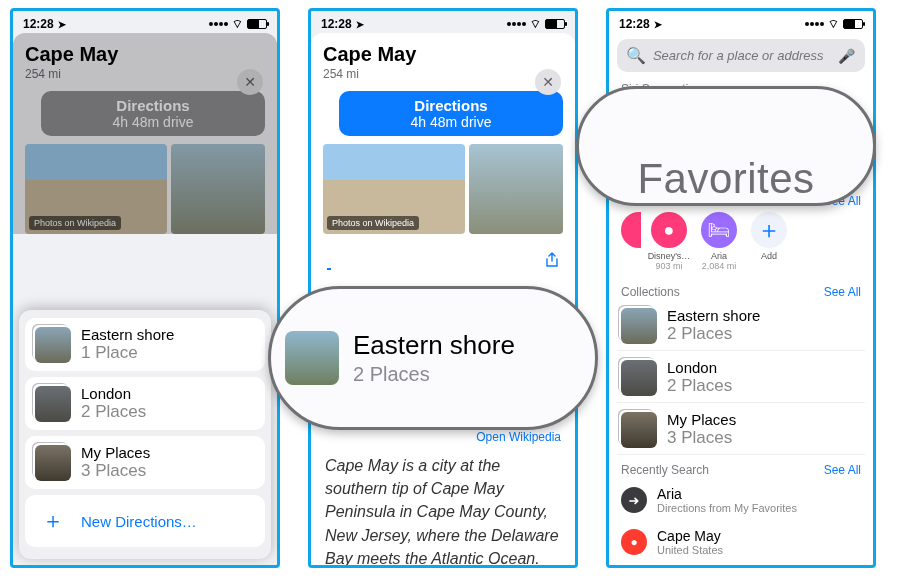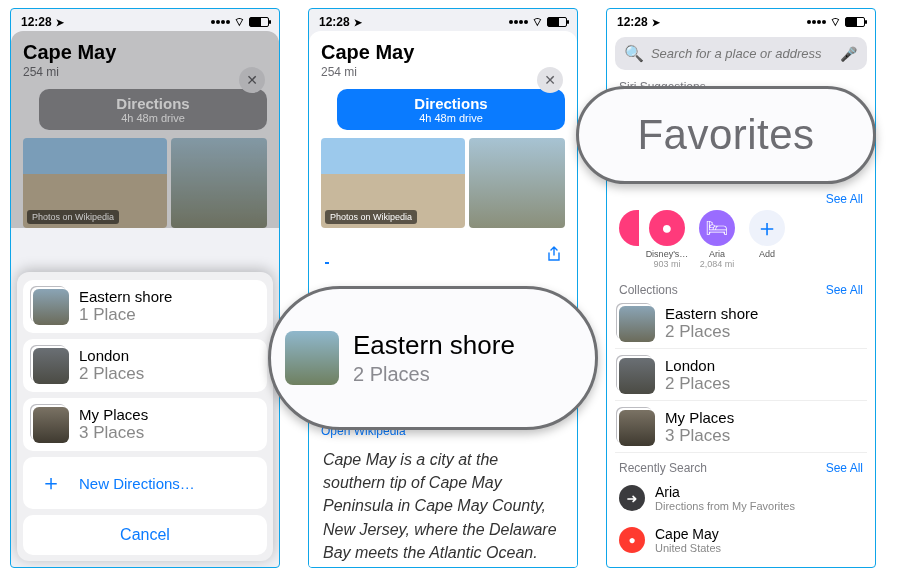--- a/index.html
+++ b/index.html
@@ -1,56 +1,56 @@
 <!DOCTYPE html>
 <html><head>
 <meta charset="utf-8">
 <style>
   * { box-sizing: border-box; margin: 0; padding: 0; font-family: -apple-system, "Helvetica Neue", Arial, sans-serif; }
   body { background: #fff; width: 900px; height: 580px; overflow: hidden; }
   .stage { display: flex; gap: 28px; padding: 8px 10px; position: relative; }
-  .phone { width: 270px; height: 560px; border: 1px solid #0ea5e9; border-radius: 4px; background: #f0f1f5; position: relative; overflow: hidden; flex: 0 0 270px; }
+  .phone { width: 270px; height: 560px; border: 3px solid #0ea5e9; border-radius: 4px; background: #f0f1f5; position: relative; overflow: hidden; flex: 0 0 270px; }
   .status-bar { display: flex; justify-content: space-between; align-items: center; font-size: 12px; font-weight: 600; padding: 4px 10px 0 10px; height: 22px; }
   .status-left { display:flex; align-items:center; gap:4px;}
   .status-right { display:flex; align-items:center; gap:4px;}
   .sig-dots { display:flex; gap:1px; }
   .sig-dots span{ width:4px;height:4px;border-radius:50%;background:#000; }
   .battery { width:20px;height:10px;border:1px solid #000;border-radius:2px;position:relative;}
   .battery:after{content:"";position:absolute;right:-3px;top:2px;width:2px;height:4px;background:#000;border-radius:1px;}
   .battery i{display:block;height:100%;width:60%;background:#000;}
   .dimmed { filter: brightness(0.78); }
   
   .place-card { background:#f6f6f9; border-radius:12px 12px 0 0; padding:10px 12px 0 12px; }
   .place-title { font-size:20px; font-weight:700; }
   .place-sub { font-size:12px; color:#6b6b70; margin-top:1px;}
   .close-btn { position:absolute; right:14px; top:36px; width:26px;height:26px;border-radius:50%;background:#e2e2e6;display:flex;align-items:center;justify-content:center;color:#606065;font-size:14px;}
   .dir-btn { margin:10px 0 8px 16px; border-radius:10px; padding:6px 8px; text-align:center; }
   .dir-btn .t1{font-size:15px;font-weight:600;}
-  .dir-btn .t2{font-size:11px;}
+  .dir-btn .t2{font-size:14px;}
   .dir-gray { background:#8f8f94; color:#fff; }
   .dir-blue { background:#0a7bff; color:#fff; }
   .photos { display:flex; gap:4px; position:relative;}
   .photos .ph { background:linear-gradient(#9ac5e8,#d8d0c0); border-radius:4px; height:90px; }
   .photos .ph.big{ flex:1.5; background:linear-gradient(#9cc9ec 0 40%, #c8b89c 40% 100%); position:relative;}
   .photos .ph.sm{ flex:1; background:linear-gradient(#a7c3d3,#8a8f7a);}
   .ph-label { position:absolute; left:4px; bottom:4px; font-size:9px; background:rgba(0,0,0,0.55); color:#fff; padding:2px 5px; border-radius:3px;}
   
   .sheet { position:absolute; left:6px; right:6px; bottom:6px; background:#f0f0f2; border-radius:12px; padding:8px 6px 6px 6px; box-shadow:0 -2px 14px rgba(0,0,0,0.25);}
   .sheet-header{ text-align:center; font-size:11px; color:#7a7a80; margin-bottom:6px;}
   .coll-row { display:flex; align-items:center; gap:10px; background:#fff; border-radius:10px; padding:8px 10px; margin-bottom:6px;}
   .coll-thumb { width:36px;height:36px;border-radius:6px;background:linear-gradient(#8aa4b5,#6b6b5a); box-shadow:-2px -2px 0 #fff, -3px -3px 0 #bcbcc1; position:relative;}
   .coll-thumb.plus { background:#fff; display:flex; align-items:center; justify-content:center; box-shadow:none;}
   .coll-name { font-size:15px; font-weight:400; color:#000;}
   .coll-sub { font-size:17px; color:#888;}
   .new-text{ color:#0a7bff; font-size:15px;}
   .cancel-btn { background:#fff; border-radius:10px; text-align:center; padding:11px 0; font-size:16px; color:#0a7bff; margin-top:4px; font-weight:500;}
   
   .tabs-row{ display:flex; justify-content:space-between; align-items:center; font-size:13px; color:#0a7bff; padding:8px 4px; margin-top:8px;}
   .info-text{ font-size:16px; color:#333; line-height:1.45; padding:4px 2px;font-style:italic;}
-  .open-wiki{ text-align:left; font-size:12px; color:#0a7bff; padding:2px 2px 6px 0;}
+  .open-wiki{ text-align:right; font-size:12px; color:#0a7bff; padding:2px 2px 6px 0;}
   
   .search-box{ margin:6px 8px 4px 8px; background:#e5e5ea; border-radius:10px; display:flex; align-items:center; padding:7px 9px; gap:7px;}
   .search-box input{ border:none; background:transparent; font-size:13px; color:#8a8a90; flex:1; outline:none;font-style:italic;}
   .mic{ color:#8a8a90; font-size:14px;}
   .sec-head{ display:flex; justify-content:space-between; align-items:center; padding:6px 12px 2px 12px; font-size:12px;}
   .sec-head .lab{ color:#7a7a80;}
   .sec-head .see{ color:#0a7bff;}
   .fav-row{ display:flex; gap:6px; padding:2px 8px 8px 12px; align-items:flex-start;}
   .fav-chip{ width:44px; text-align:center; font-size:9px; color:#555;}
   .fav-chip .ic{ width:36px;height:36px;border-radius:50%; margin:0 auto 3px auto; display:flex;align-items:center;justify-content:center; font-size:18px; color:#fff;}
@@ -66,21 +66,21 @@
   .rec-ic.red{ background:#ff3a2f; color:#fff; font-size:12px;}
   .rec-ic.orange{ background:#ff6a2f; color:#fff; font-size:12px;}
   .rec-t1{ font-size:14px; color:#000;}
   .rec-t2{ font-size:11px; color:#888;}
   
   .bubble { position:absolute; background:#fbfbfd; border:3px solid #6f7073; box-shadow:0 4px 10px rgba(0,0,0,0.25); display:flex; align-items:center; }
   .bubble.e { left:268px; top:286px; width:330px; height:144px; border-radius:80px; padding-left:16px;}
   .bubble.e .bthumb{ width:54px;height:54px;border-radius:8px; background:linear-gradient(#8fb7cc,#6f8060); margin-right:14px; margin-left:-2px;}
   .bubble.e .bt1{ font-size:26px; font-weight:400; color:#000;}
   .bubble.e .bt2{ font-size:20px; color:#8a8a90; margin-top:2px;}
-  .bubble.f { left:576px; top:86px; width:300px; height:98px; border-radius:66px; justify-content:center;}
+  .bubble.f { left:576px; top:86px; width:300px; height:120px; border-radius:66px; justify-content:center;align-items:flex-end;}
   .bubble.f span{ font-size:42px; color:#6d6d72; letter-spacing:0.5px;}
   
   .share-ic{ color:#0a7bff; font-size:16px;}
   svg{display:block;}
 </style>
 </head>
 <body>
 
 <div class="stage">
 
@@ -142,21 +142,20 @@
             <div class="coll-name">My Places</div>
             <div class="coll-sub">3 Places</div>
           </div>
       </div>
       <div class="coll-row">
         <div class="coll-thumb plus">
             <span style="color:#0a7bff;font-size:22px;font-weight:300;">＋</span>
           </div>
         <div class="new-text">New Directions…</div>
       </div>
-      <div class="cancel-btn">Cancel</div>
     </div>
   </div>
 
   <div class="phone">
     <div class="status-bar">
       <div class="status-left">
           <span>12:28</span>
           <span style="font-size:10px">➤</span>
         </div>
       <div class="status-right">

